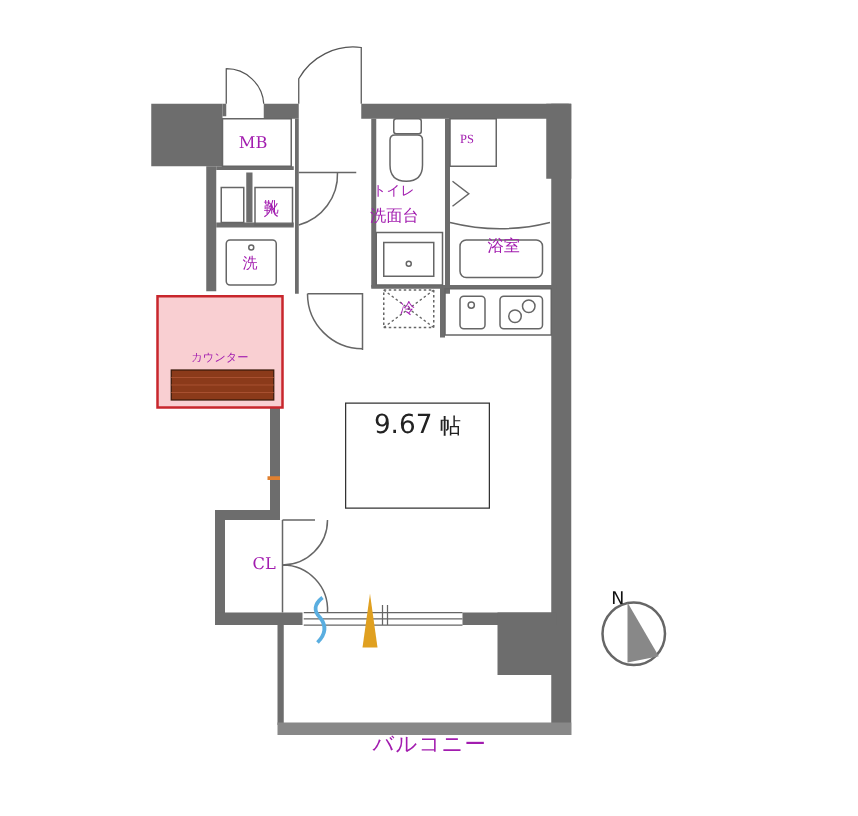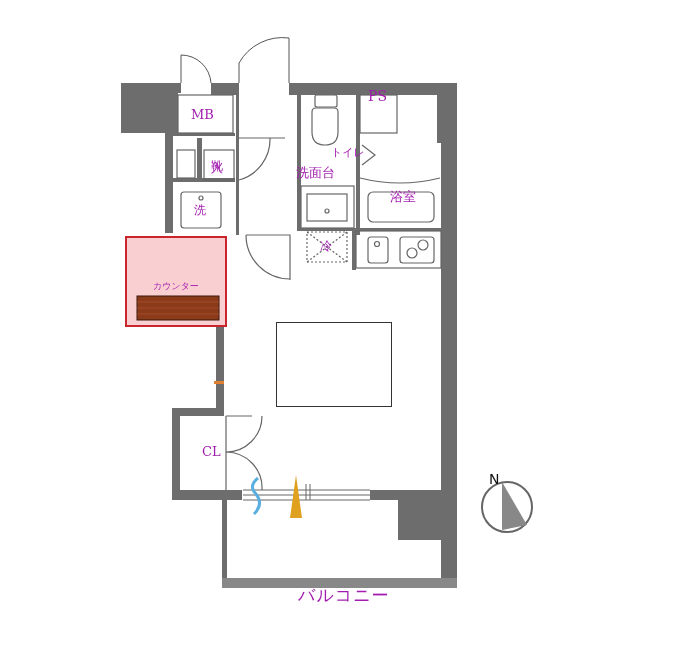--- a/index.html
+++ b/index.html
@@ -116,26 +116,27 @@
   <path d="M258 478 Q248 486 256 494 Q264 504 254 514" stroke="#5aaee0" stroke-width="3" fill="none"></path>
   <polygon points="296,475 290,518 302,518" fill="#e0a020"></polygon>
 
   <g>
     <circle cx="507" cy="507" r="25" fill="#fff" stroke="#666" stroke-width="2"></circle>
     <polygon points="502,482 527,525 502,530" fill="#888"></polygon>
   </g>
 </svg>
 
 <span class="lbl" style="left:191px;top:107px;font-size:13px;">MB</span>
-<span class="lbl" style="left:368px;top:88px;font-size:14px;">PS</span>
-<span class="lbl" style="left:331px;top:145px;font-size:11px;">トイレ</span>
+<span class="lbl" style="left:368px;top:106px;font-size:10px;font-family:Liberation Serif, serif;">PS</span>
+<span class="lbl" style="left:298px;top:145px;font-size:11px;">トイレ</span>
 <span class="lbl" style="left:296px;top:164px;font-size:13px;">洗面台</span>
 <span class="lbl" style="left:390px;top:164px;font-size:13px;margin-top:24px;">浴室</span>
 <span class="lbl vert" style="left:208px;top:150px;">靴入</span>
 <span class="lbl" style="left:194px;top:202px;font-size:12px;">洗</span>
 <span class="lbl" style="left:320px;top:238px;font-size:12px;">冷</span>
 <span class="lbl lbl-sans" style="left:153px;top:268px;font-size:9px;">カウンター</span>
 <span class="lbl" style="left:202px;top:444px;font-size:13px;">CL</span>
 <span class="lbl lbl-sans" style="left:298px;top:572px;font-size:17px;letter-spacing:1px;">バルコニー</span>
 <span class="lbl lbl-sans" style="left:489px;top:459px;font-size:14px;color:#111;">N</span>
 
 <div class="room-box">
+  <span class="size"><span>9.67</span><span class="unit">帖</span></span>
 </div>
 
 </body></html>

